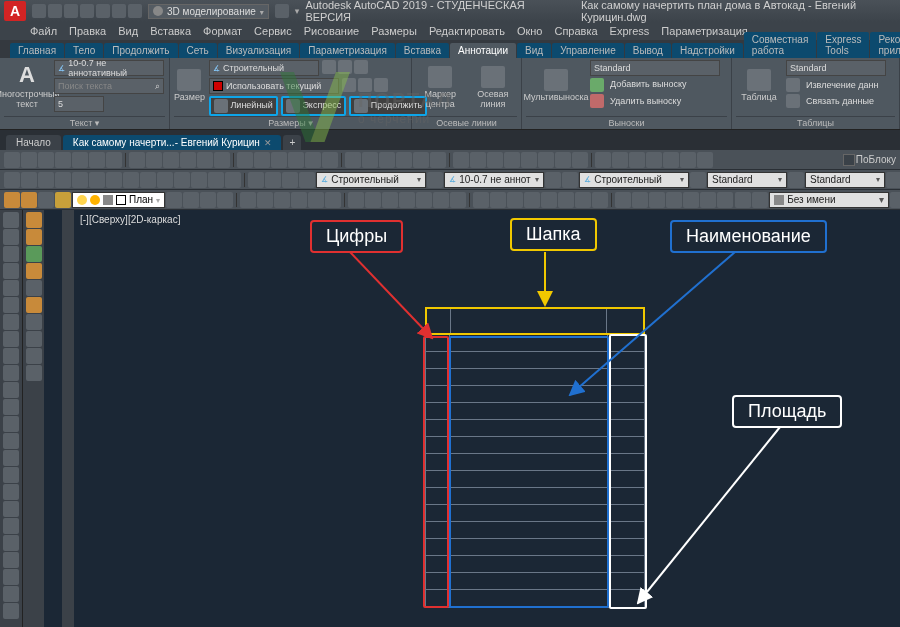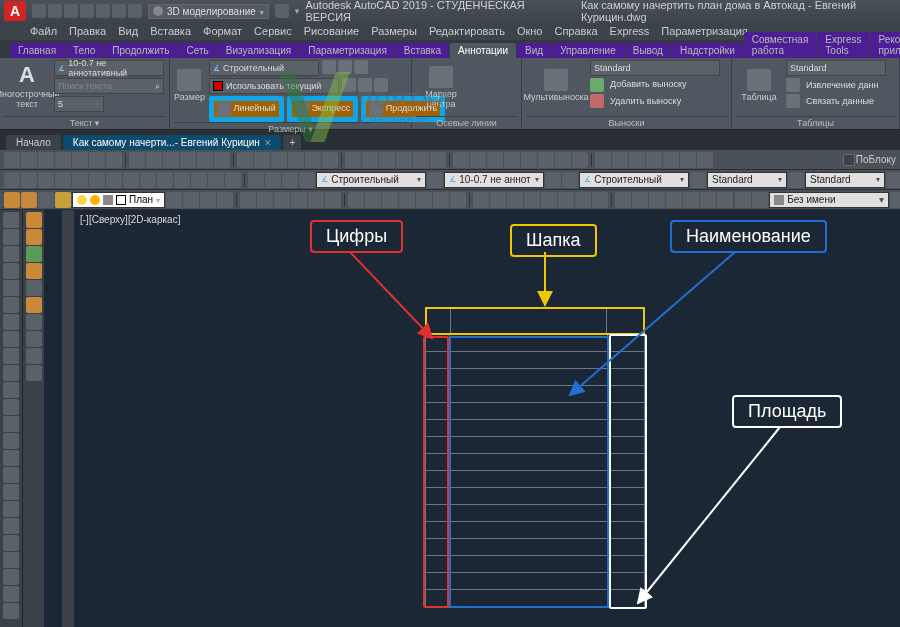--- a/index.html
+++ b/index.html
@@ -13,27 +13,27 @@
   .workspace-select { background: #545b62; border: 1px solid #666; padding: 1px 4px; font-size: 10px; color: #ddd; display: flex; align-items: center; gap: 4px; justify-content: center; }
   .ws-gear { width: 10px; height: 10px; background: #888; border-radius: 50%; }
   .titlebar .titles { flex: 1; display: flex; gap: 30px; justify-content: center; font-size: 11px; color: #d0d0d0; }
 
   
   .menubar { height: 18px; background: #3c434a; display: flex; align-items: center; padding: 0 30px; gap: 12px; }
   .menubar span { font-size: 11px; color: #ccc; cursor: default; }
 
   
   .ribbon-tabs { height: 18px; background: #34393f; display: flex; align-items: flex-end; padding: 0 10px; gap: 1px; }
-  .ribbon-tabs span { padding: 2px 8px; font-size: 10px; color: #bbb; background: #4c1d95; border-radius: 2px 2px 0 0; }
+  .ribbon-tabs span { padding: 2px 8px; font-size: 10px; color: #bbb; background: #0c4a6e; border-radius: 2px 2px 0 0; }
   .ribbon-tabs span.active { background: #4f5860; color: #fff; }
   .ribbon { height: 72px; background: #4f5860; display: flex; border-bottom: 1px solid #222; }
   .panel { border-right: 1px solid #3b4148; display: flex; flex-direction: column; padding: 2px 4px 0; }
   .panel-body { flex: 1; display: flex; gap: 4px; align-items: flex-start; }
   .panel-title { font-size: 9px; color: #bbb; text-align: center; padding: 1px 0; border-top: 1px solid #3b4148; }
-  .pbtn { background: #a16207; border: 5px solid #0ea5e9; padding: 1px 3px; font-size: 9px; color: #ddd; border-radius: 2px; white-space: nowrap; }
+  .pbtn { background: #404040; border: 2px solid #0ea5e9; padding: 1px 3px; font-size: 9px; color: #ddd; border-radius: 2px; white-space: nowrap; }
   .ic { width: 14px; height: 14px; background: #6a7178; border-radius: 2px; display: inline-block; vertical-align: middle; }
   .bigbtn { width: 46px; height: 52px; display: flex; flex-direction: column; align-items: center; justify-content: center; gap: 2px; }
   .bigbtn .bigic { width: 24px; height: 22px; background: #6a7178; border-radius: 2px; }
   .bigbtn .big-a { font-size: 22px; color: #ddd; font-weight: bold; }
   .bigbtn span.lbl { font-size: 9px; text-align: center; line-height: 1.1; }
   .row3 { display: flex; flex-direction: column; gap: 2px; }
   .dd { background: #5a6168; border: 1px solid #444; padding: 0 3px; font-size: 9px; color: #ddd; display: flex; align-items: center; gap: 3px; height: 16px; }
   .redsq { width: 10px; height: 10px; background: #c00; border: 1px solid #000; }
   .icons-row { display: flex; gap: 2px; }
   .sm { width: 14px; height: 14px; background: #6a7178; border-radius: 2px; }
@@ -79,21 +79,21 @@
   .wm-v::before, .wm-v::after { content: ""; position: absolute; width: 14px; height: 70px; transform-origin: top; }
   .wm-v::before { left: 0; background: #2d7a36; transform: skewX(20deg); }
   .wm-v::after { right: 0; background: #8bc34a; transform: skewX(-20deg); }
   .wm-text { display: flex; flex-direction: column; color: #666; }
   .wm-text .l1 { font-size: 20px; font-weight: bold; letter-spacing: 2px; }
   .wm-text .l2 { font-size: 12px; letter-spacing: 1px; }
 
   
   .anno { position: absolute; border: 2px solid; border-radius: 4px; padding: 4px 14px; font-size: 18px; color: #fff; background: #1b2735; }
   .anno.red { border-color: #e03030; top: 220px; left: 310px; }
-  .anno.yellow { border-color: #f0c800; top: 224px; left: 510px; }
+  .anno.yellow { border-color: #f0c800; top: 218px; left: 510px; }
   .anno.blue { border-color: #2070d0; top: 220px; left: 670px; }
   .anno.white { border-color: #fff; top: 395px; left: 732px; }
 
   
   .tbl-outer { position: absolute; left: 425px; top: 307px; width: 220px; }
   .tbl-header { height: 28px; border: 2px solid #f0c800; display: flex; }
   .tbl-header div { border-right: 1px solid #6a7788; }
   .tbl-header .c1 { width: 24px; }
   .tbl-header .c2 { flex: 1; }
   .tbl-header .c3 { width: 36px; border-right: none; }
@@ -233,20 +233,24 @@
     </div>
     <div class="panel-title">Размеры ▾</div>
   </div>
 
   <div class="panel" style="width:110px">
     <div class="panel-body" style="align-items:center">
       <div class="bigbtn" style="width:50px">
           <div class="bigic"></div>
           <span class="lbl">Маркер центра</span>
         </div>
+      <div class="bigbtn" style="width:50px">
+          <div class="bigic"></div>
+          <span class="lbl">Осевая линия</span>
+        </div>
     </div>
     <div class="panel-title">Осевые линии</div>
   </div>
 
   <div class="panel" style="width:210px">
     <div class="panel-body">
       <div class="bigbtn" style="width:60px">
           <div class="bigic"></div>
           <span class="lbl">Мультивыноска</span>
         </div>

